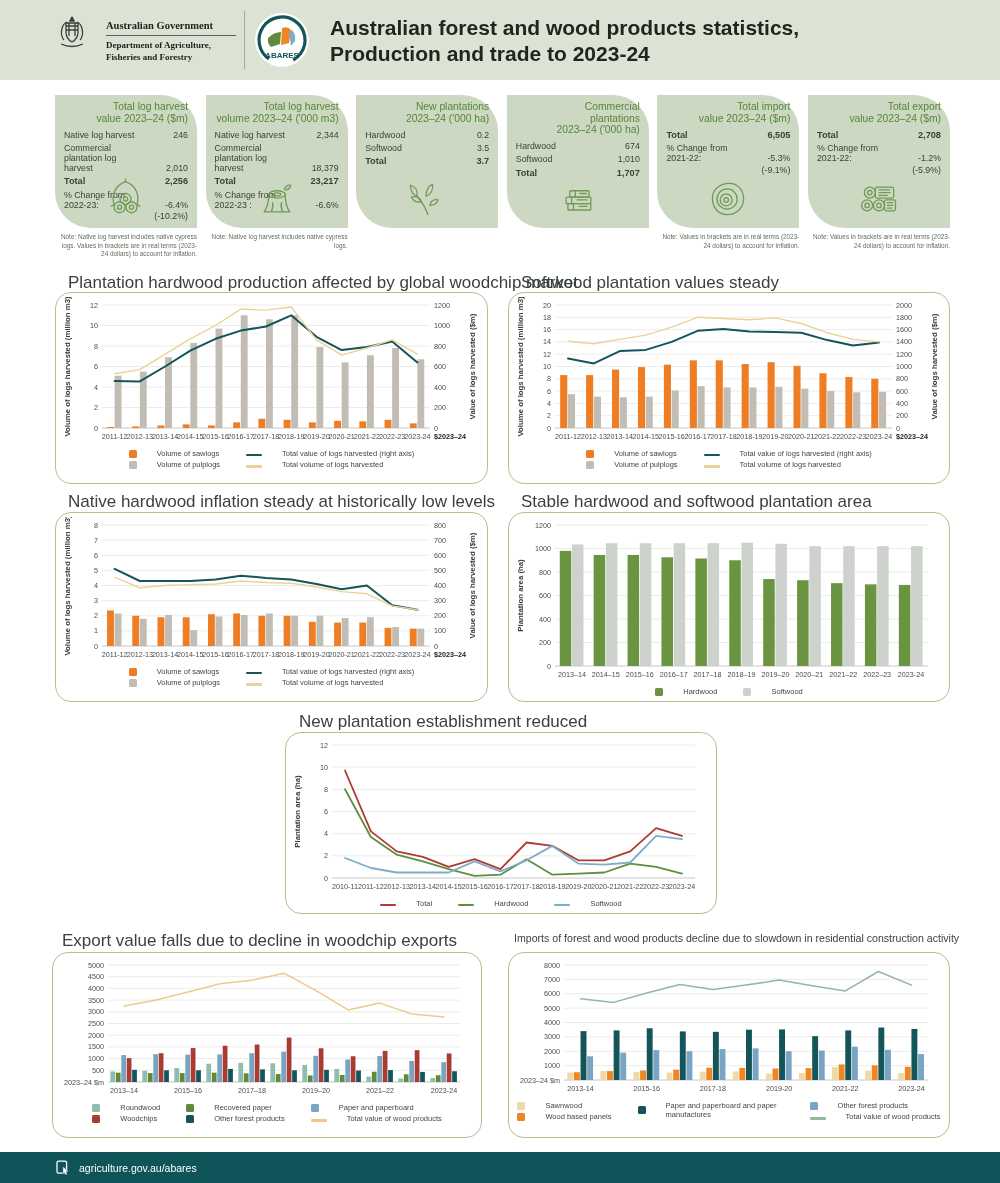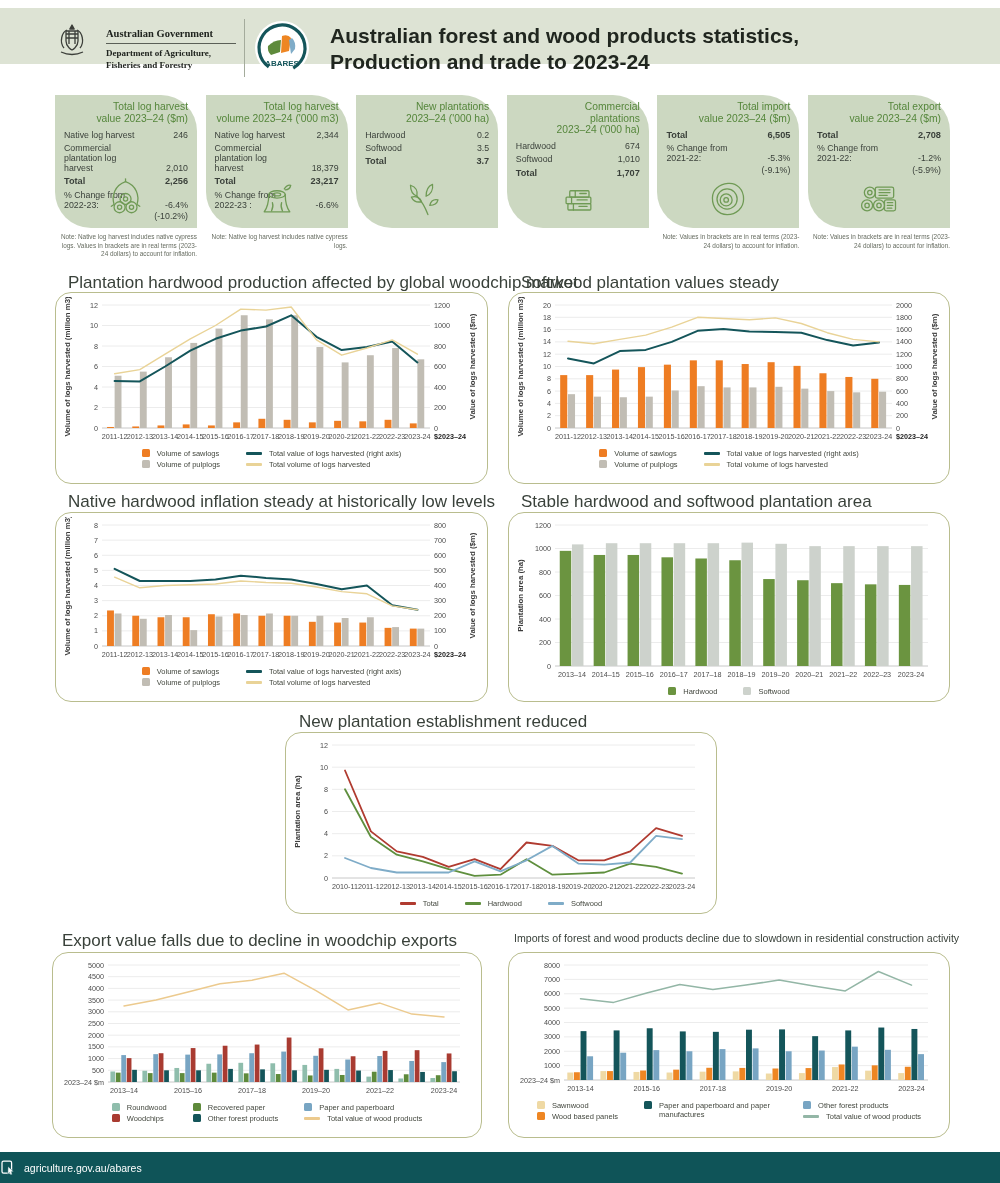--- a/index.html
+++ b/index.html
@@ -1,19 +1,19 @@
 <!DOCTYPE html>
 <html><head>
 <meta charset="utf-8">
 <style>
   html,body{margin:0;padding:0;background:#fff;}
   .page{position:relative;width:1000px;height:1183px;background:#ffffff;overflow:hidden;
         font-family:"Liberation Sans",sans-serif;}
   
-  .header{position:absolute;left:0;top:8px;width:1000px;height:56px;background:#dde3d4;}
+  .header{position:absolute;left:0;top:0;width:1000px;height:80px;background:#dde3d4;}
   .crest{position:absolute;left:58px;top:14px;width:42px;height:52px;}
   .gov{position:absolute;left:106px;top:20px;width:130px;font-family:"Liberation Serif",serif;color:#20241f;}
   .gov .g1{font-size:10.5px;font-weight:bold;white-space:nowrap;}
   .gov .sep{height:1px;background:#5a5f57;margin:4px 0 4px 0;}
   .gov .g2{font-size:9px;font-weight:bold;line-height:1.3;}
   .vsep{position:absolute;left:244px;top:11px;height:58px;width:1px;background:#a4ab9c;}
   .abares{position:absolute;left:254px;top:12px;width:56px;height:56px;}
   .ptitle{position:absolute;left:330px;top:15px;font-size:21px;font-weight:bold;color:#20261f;line-height:1.22;}
   
   .cards{position:absolute;left:55px;top:95px;width:895px;display:flex;justify-content:space-between;}
@@ -28,26 +28,26 @@
   .cval2{text-align:right;font-size:8.8px;color:#3a403a;}
   .cicon{position:absolute;bottom:3px;left:50%;transform:translateX(-50%);}
   .cnote{margin-top:5px;font-size:6.4px;color:#666c60;text-align:right;line-height:1.35;}
   
   .charttitle{position:absolute;font-size:17px;color:#39413a;}
   .charttitle.small{font-size:10.6px;}
   .chartbox{position:absolute;background:#fff;border:1.2px solid #b9bd8e;border-radius:16px;
             box-sizing:border-box;padding:4px 5px 2px;}
   .legend{display:flex;justify-content:center;align-items:flex-start;gap:26px;margin-top:2px;}
   .lcol{display:flex;flex-direction:column;gap:2px;}
-  .lentry{display:flex;align-items:flex-start;gap:7px;font-size:7.5px;color:#44483f;line-height:1.25;}
+  .lentry{display:flex;align-items:center;gap:20px;font-size:7.5px;color:#44483f;line-height:1.25;}
   .lswatch{flex:0 0 auto;display:inline-block;}
   .legend.wrap .ltext{max-width:118px;display:inline-block;}
   
   .footer{position:absolute;left:0;top:1152px;width:1000px;height:31px;background:#0f5458;
-          display:flex;align-items:center;box-sizing:border-box;gap:8px;}
+          display:flex;align-items:center;padding-left:55px;box-sizing:border-box;gap:8px;}
   .footer .furl{color:#ffffff;font-size:10.5px;}
   svg text{font-family:"Liberation Sans",sans-serif;}
 </style>
 </head>
 <body>
 
 <div class="page">
 
   <div class="header">
     <svg class="crest" viewBox="0 0 42 52">

